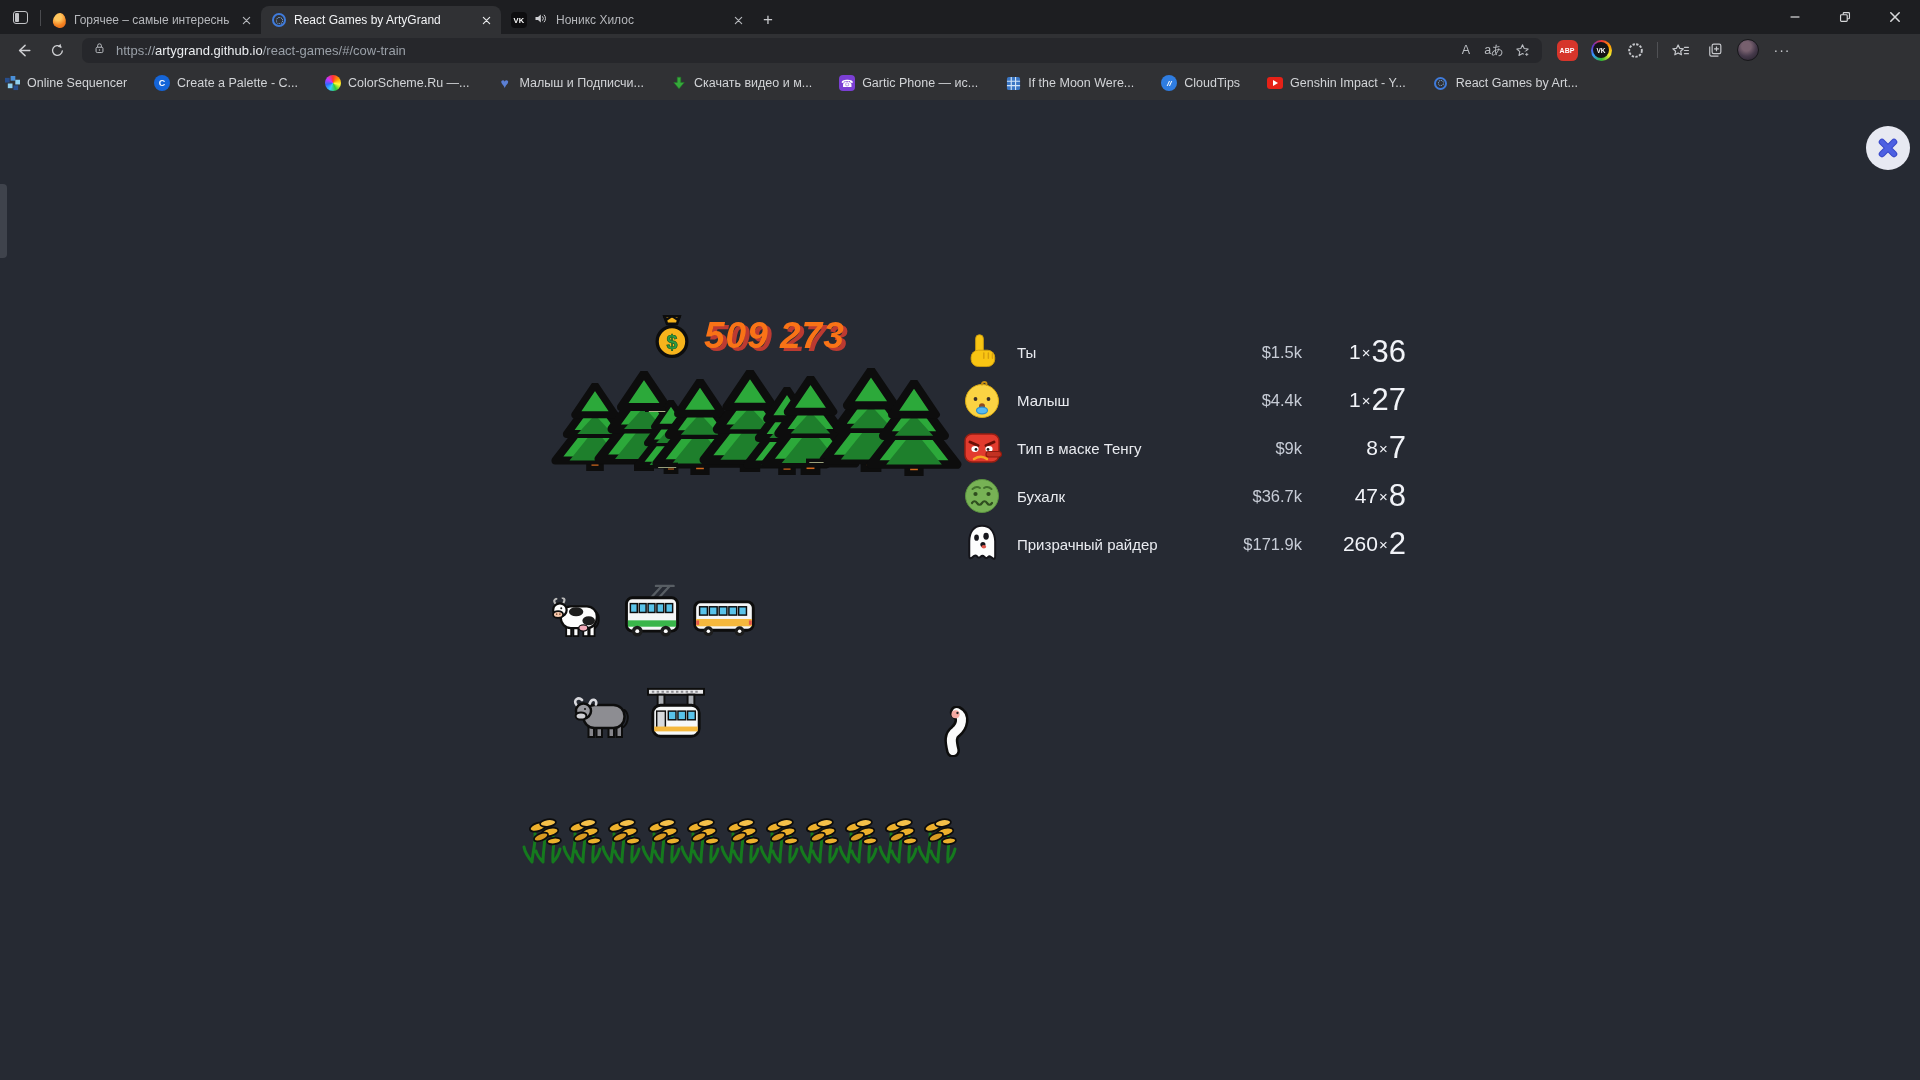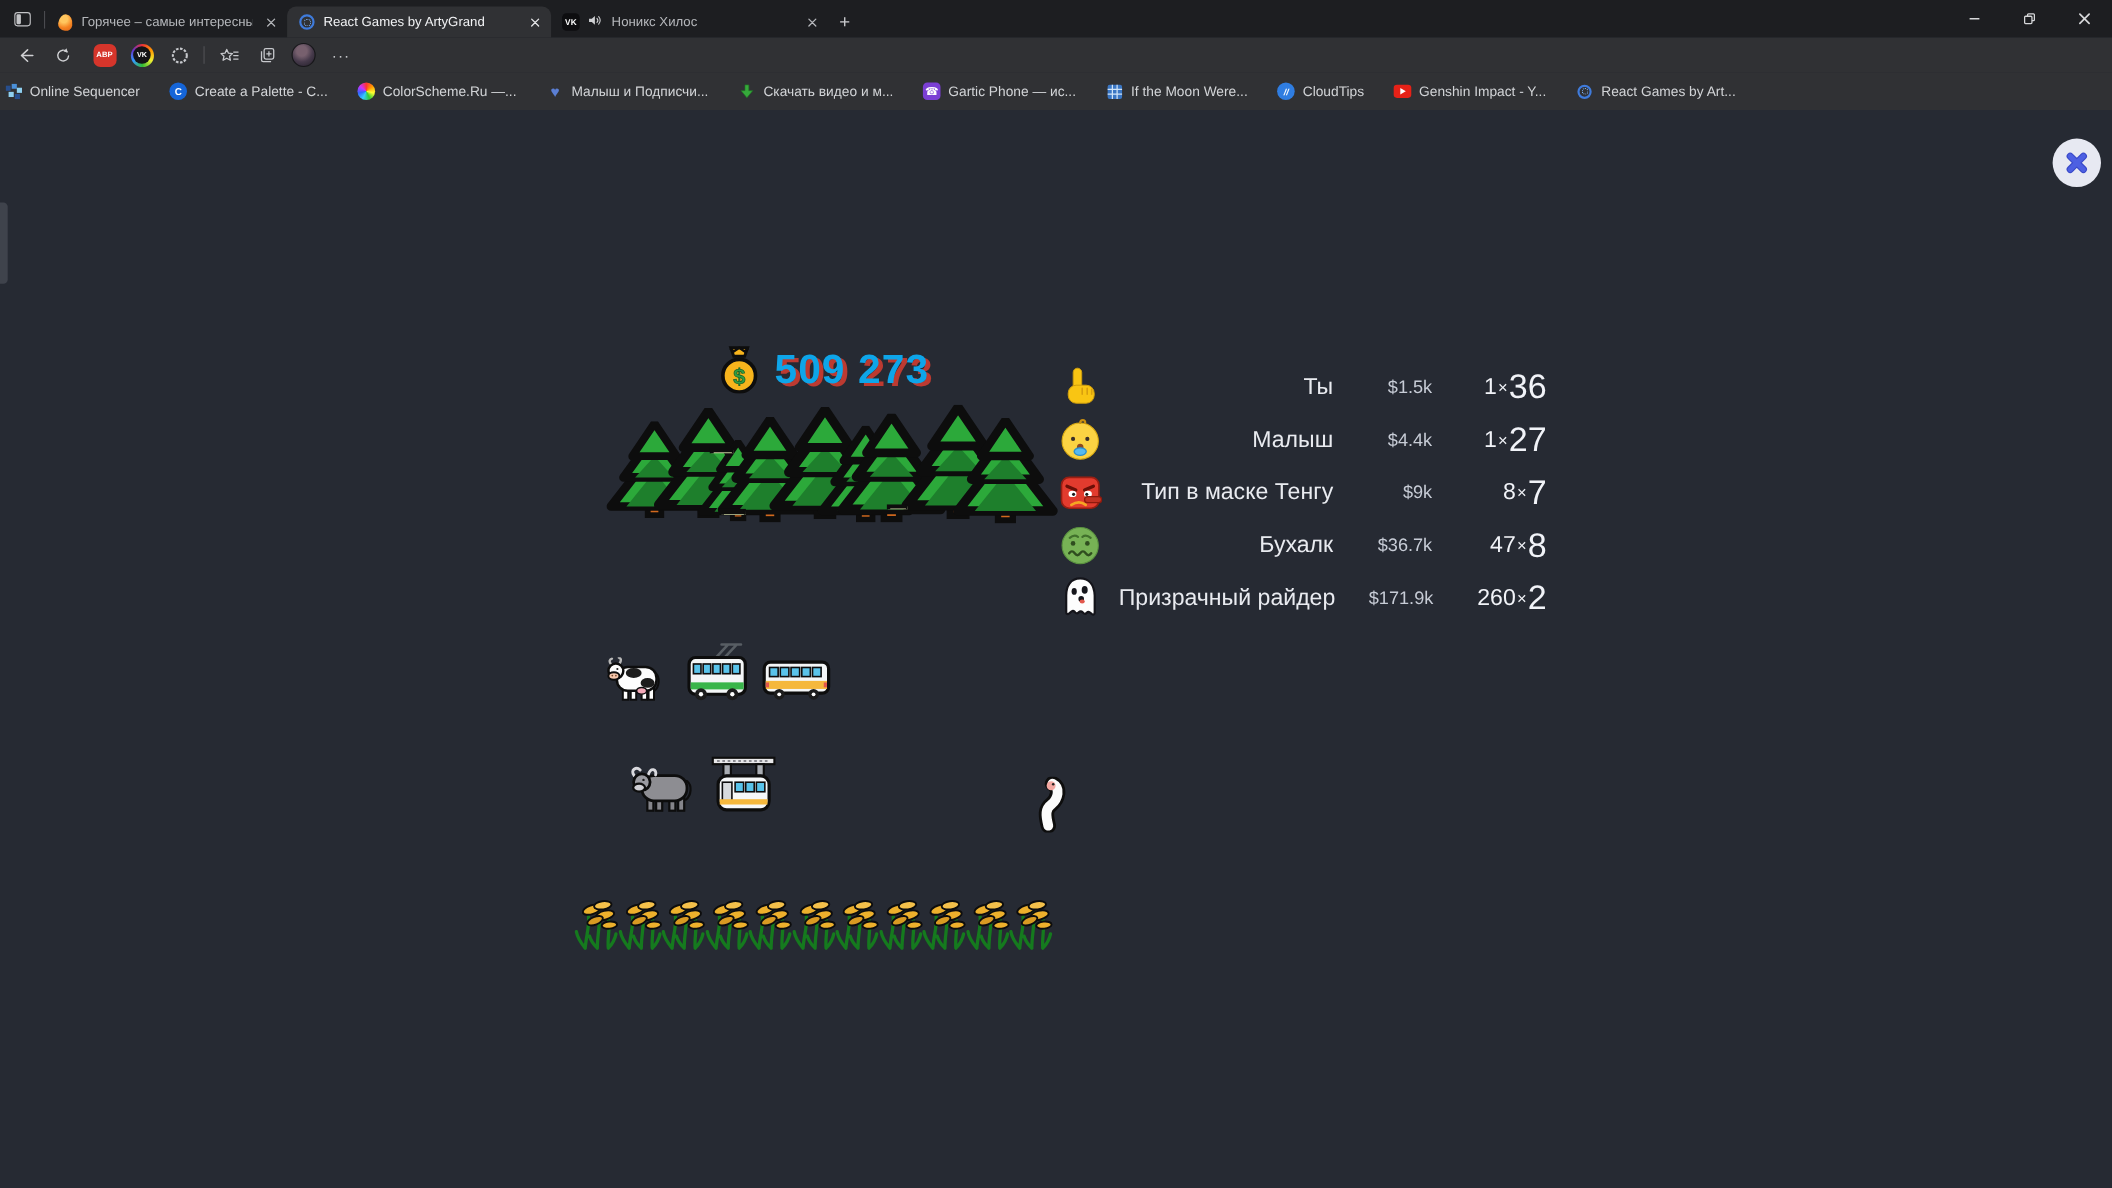--- a/index.html
+++ b/index.html
@@ -64,29 +64,29 @@
               display:flex; align-items:center; justify-content:center; }
   .yt { width:16px; height:12px; background:#e62117; border-radius:3px; display:flex; align-items:center; justify-content:center; }
   .yt::after { content:""; border-left:5px solid #fff; border-top:3px solid transparent; border-bottom:3px solid transparent; }
 
   
   #game-page { position:absolute; left:0; top:100px; width:1920px; height:980px; background:#262a33; }
   .edge-strip { position:absolute; left:0; top:84px; width:7px; height:74px; background:#3f434c; border-radius:0 4px 4px 0; }
   .close-btn { position:absolute; left:1866px; top:26px; width:44px; height:44px; border-radius:50%;
                background:#e7e9f2; display:flex; align-items:center; justify-content:center; }
   .money { position:absolute; left:650px; top:214px; display:flex; align-items:center; gap:10px; }
-  .money-num { font-size:37px; font-weight:700; color:#0ea5e9; letter-spacing:1px; text-shadow:4px 3px 0 #bc3a31; }
+  .money-num { font-size:37px; font-weight:700; color:#f97316; letter-spacing:1px; text-shadow:4px 3px 0 #bc3a31;font-style:italic; }
   .sprite { position:absolute; }
   .sprite svg { display:block; }
 
   .upgrades { position:absolute; left:962px; top:228px; width:444px; }
   .upgrade-row { height:48px; display:flex; align-items:center; }
   .u-icon { width:40px; height:40px; flex:0 0 40px; margin-right:15px; }
   .u-icon svg { width:100%; height:100%; display:block; }
-  .u-name { font-size:21px; color:#e9ebf0; flex:1; white-space:nowrap;text-align:right; }
+  .u-name { font-size:15px; color:#e9ebf0; flex:1; white-space:nowrap; }
   .u-price { width:90px; text-align:right; font-size:16.5px; color:#c7ccd6; }
   .u-count { width:104px; display:flex; align-items:center; justify-content:flex-end; color:#f1f3f8; }
   .u-rate { font-size:21px; }
   .u-x { font-size:15px; margin:0 1px; }
   .u-num { font-size:31px; font-weight:400; }
 </style>
 </head>
 <body>
 
 <svg width="0" height="0" style="position:absolute" aria-hidden="true">
@@ -377,20 +377,34 @@
       <svg width="19" height="19" viewBox="0 0 24 24">
         <use href="#sym-back"></use>
       </svg>
     </div>
   <div class="navbtn">
       <svg width="17" height="17" viewBox="0 0 24 24">
         <use href="#sym-refresh"></use>
       </svg>
     </div>
 
+  <div class="addr">
+    <span style="color:#b9bcc1"><svg width="15" height="15" viewBox="0 0 24 24">
+          <use href="#sym-lock"></use>
+        </svg></span>
+    <span class="addr-url"><span>https://</span><span class="host">artygrand.github.io</span><span>/react-games/#/cow-train</span></span>
+    <span class="addr-spacer"></span>
+    <span class="addr-ico">A</span>
+    <span class="addr-ico">aあ</span>
+    <span class="addr-ico">
+        <svg width="17" height="17" viewBox="0 0 24 24">
+          <use href="#sym-star-add"></use>
+        </svg>
+      </span>
+  </div>
 
   <div class="tool-icons">
     <span class="tool-ico">
         <span class="abp-badge">ABP</span>
       </span>
     <span class="tool-ico">
         <span class="vk-rainbow">
           <b>VK</b>
         </span>
       </span>

